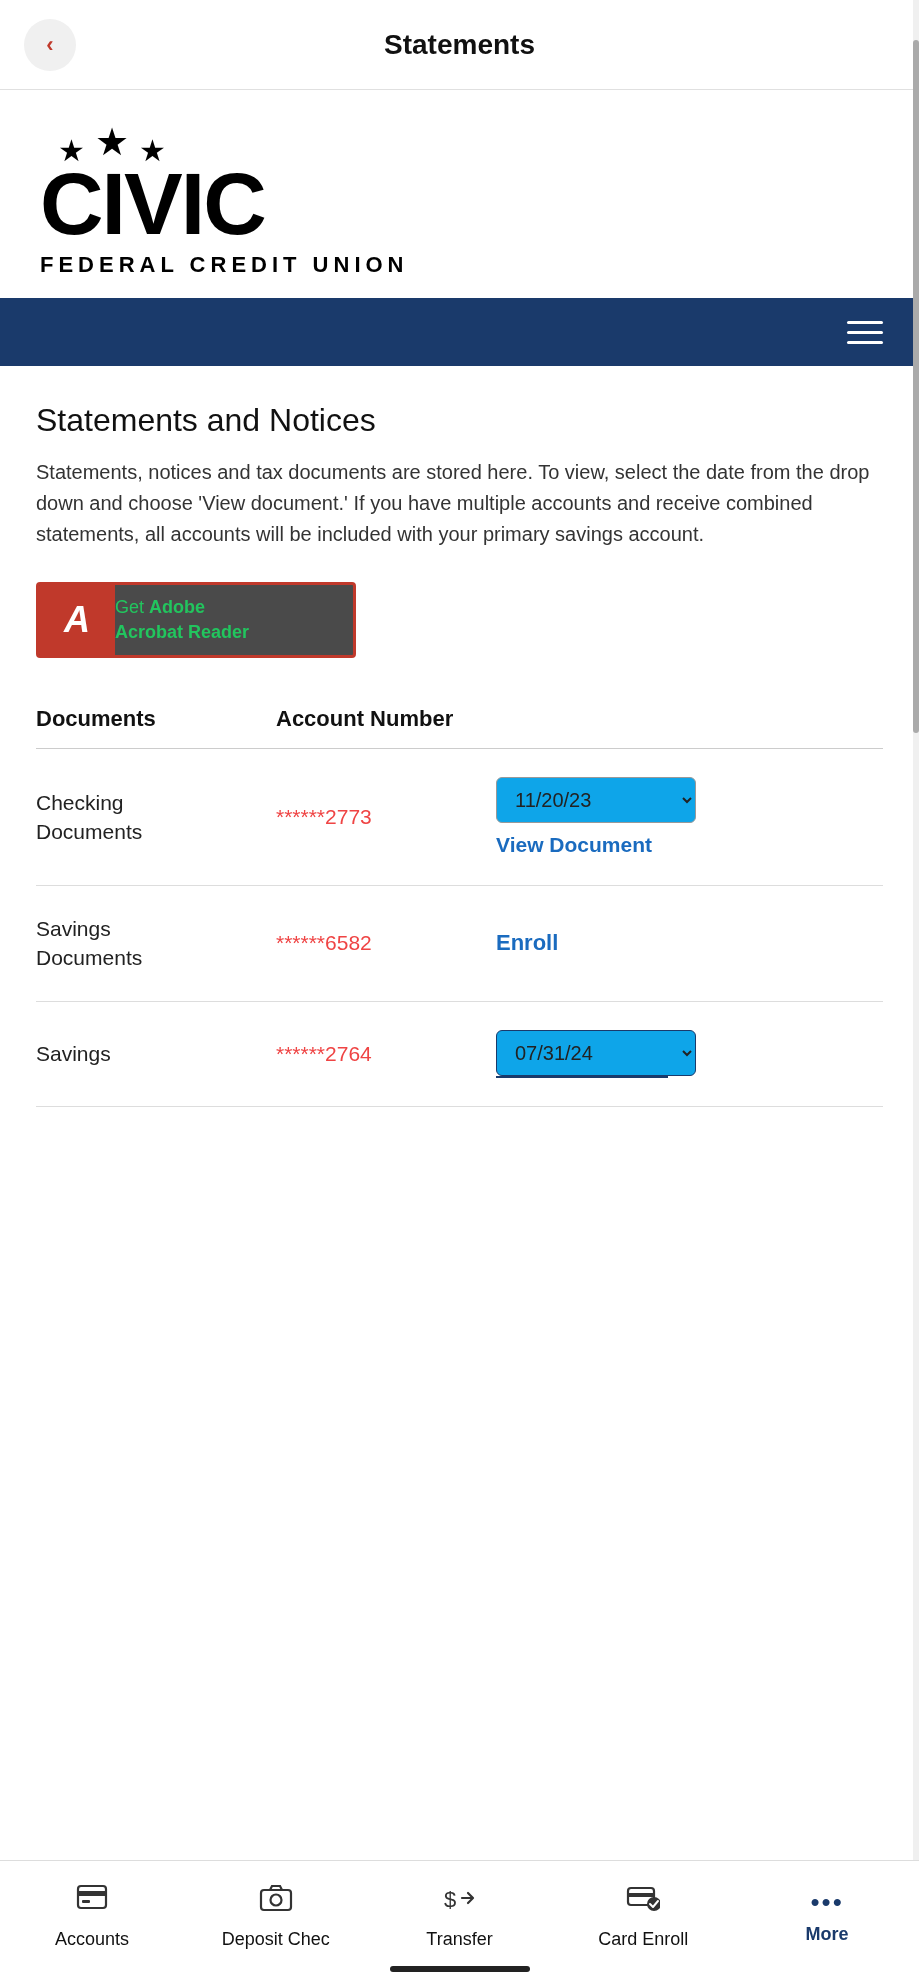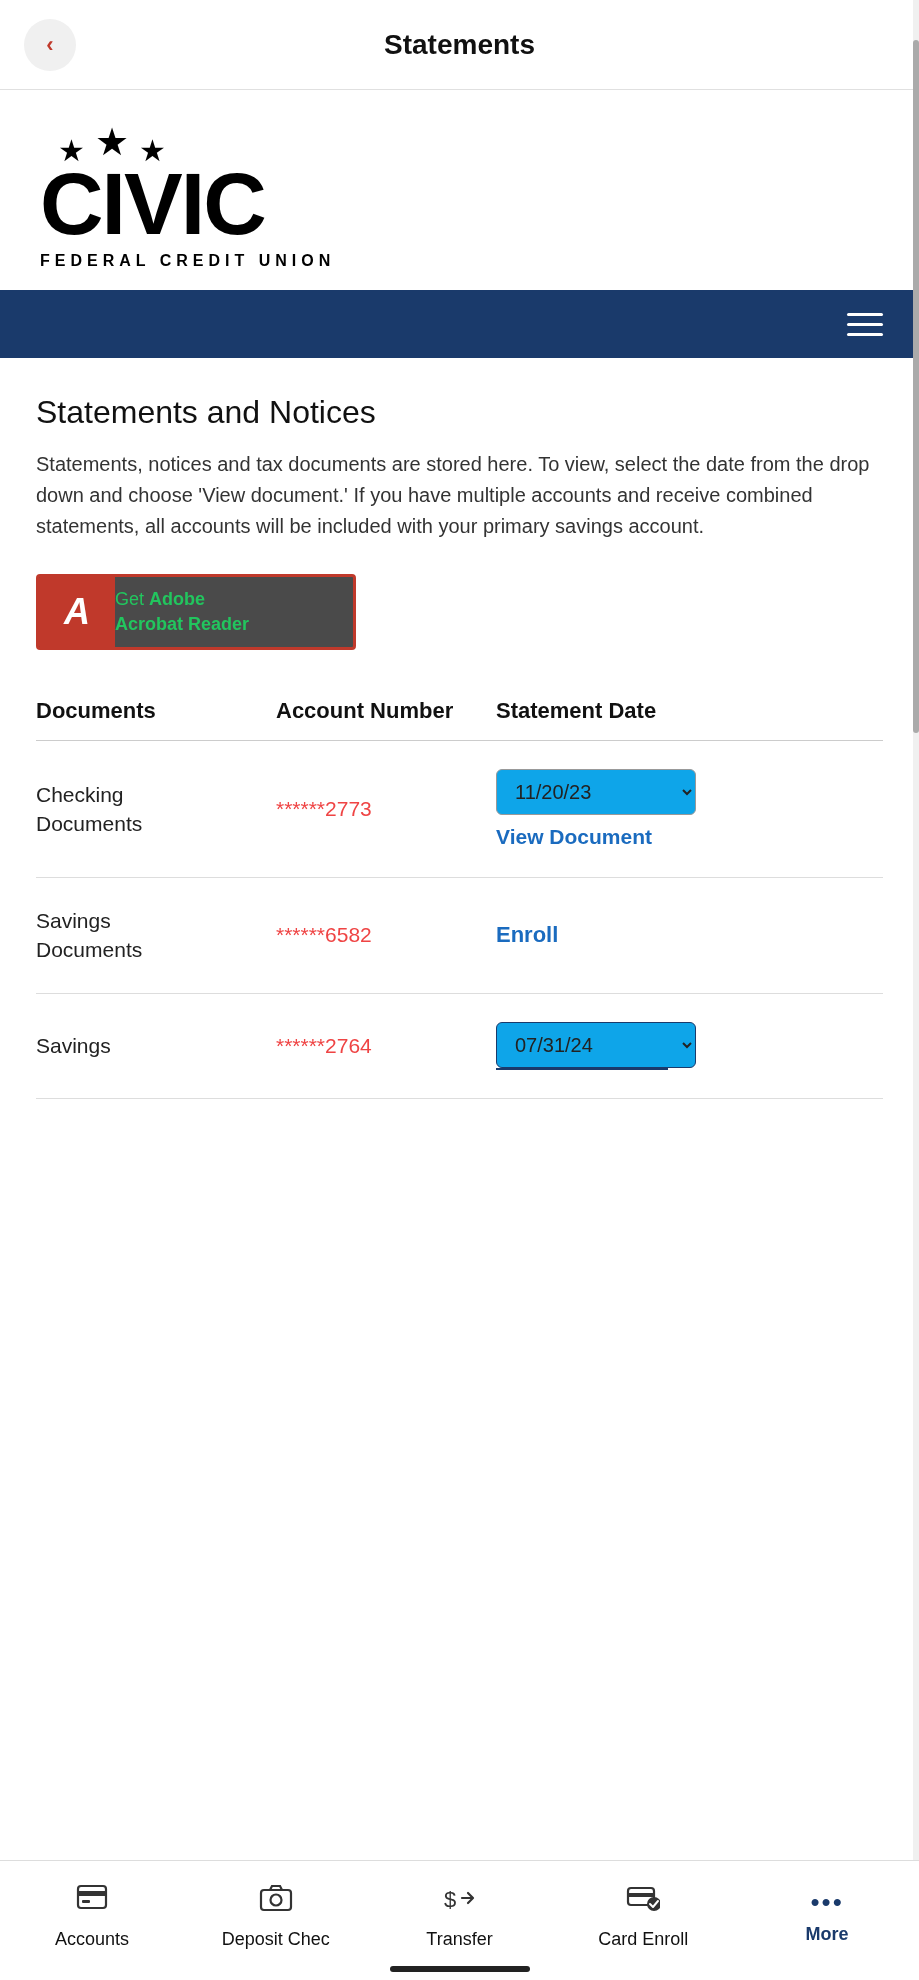--- a/index.html
+++ b/index.html
@@ -70,21 +70,21 @@
     .star-center { font-size: 38px; margin-bottom: 4px; }
     .star-right { font-size: 30px; }
     .civic-text {
       font-size: 88px;
       font-weight: 900;
       letter-spacing: -2px;
       color: #000;
       line-height: 1;
     }
     .civic-sub {
-      font-size: 16px;
+      font-size: 22px;
       font-weight: 600;
       letter-spacing: 5px;
       color: #000;
       margin-top: 4px;
       text-align: center;
     }
 
     
     .nav-bar {
       background: #1a3a6b;
@@ -355,21 +355,20 @@
       <span>Get <strong>Adobe</strong></span><br>
       <span><strong>Acrobat Reader</strong></span>
     </div>
   </div>
 
   <div class="statements-table">
 
     <div class="table-header">
       <div class="table-header-cell">Documents</div>
       <div class="table-header-cell">Account Number</div>
-      <div class="table-header-cell">Statement Date</div>
     </div>
 
     <div class="table-row">
       <div class="table-cell doc-label">
         Checking<br>Documents
       </div>
       <div class="table-cell acct-num">******2773</div>
       <div class="table-cell">
         <div class="date-select-wrapper">
           <select class="date-select">

